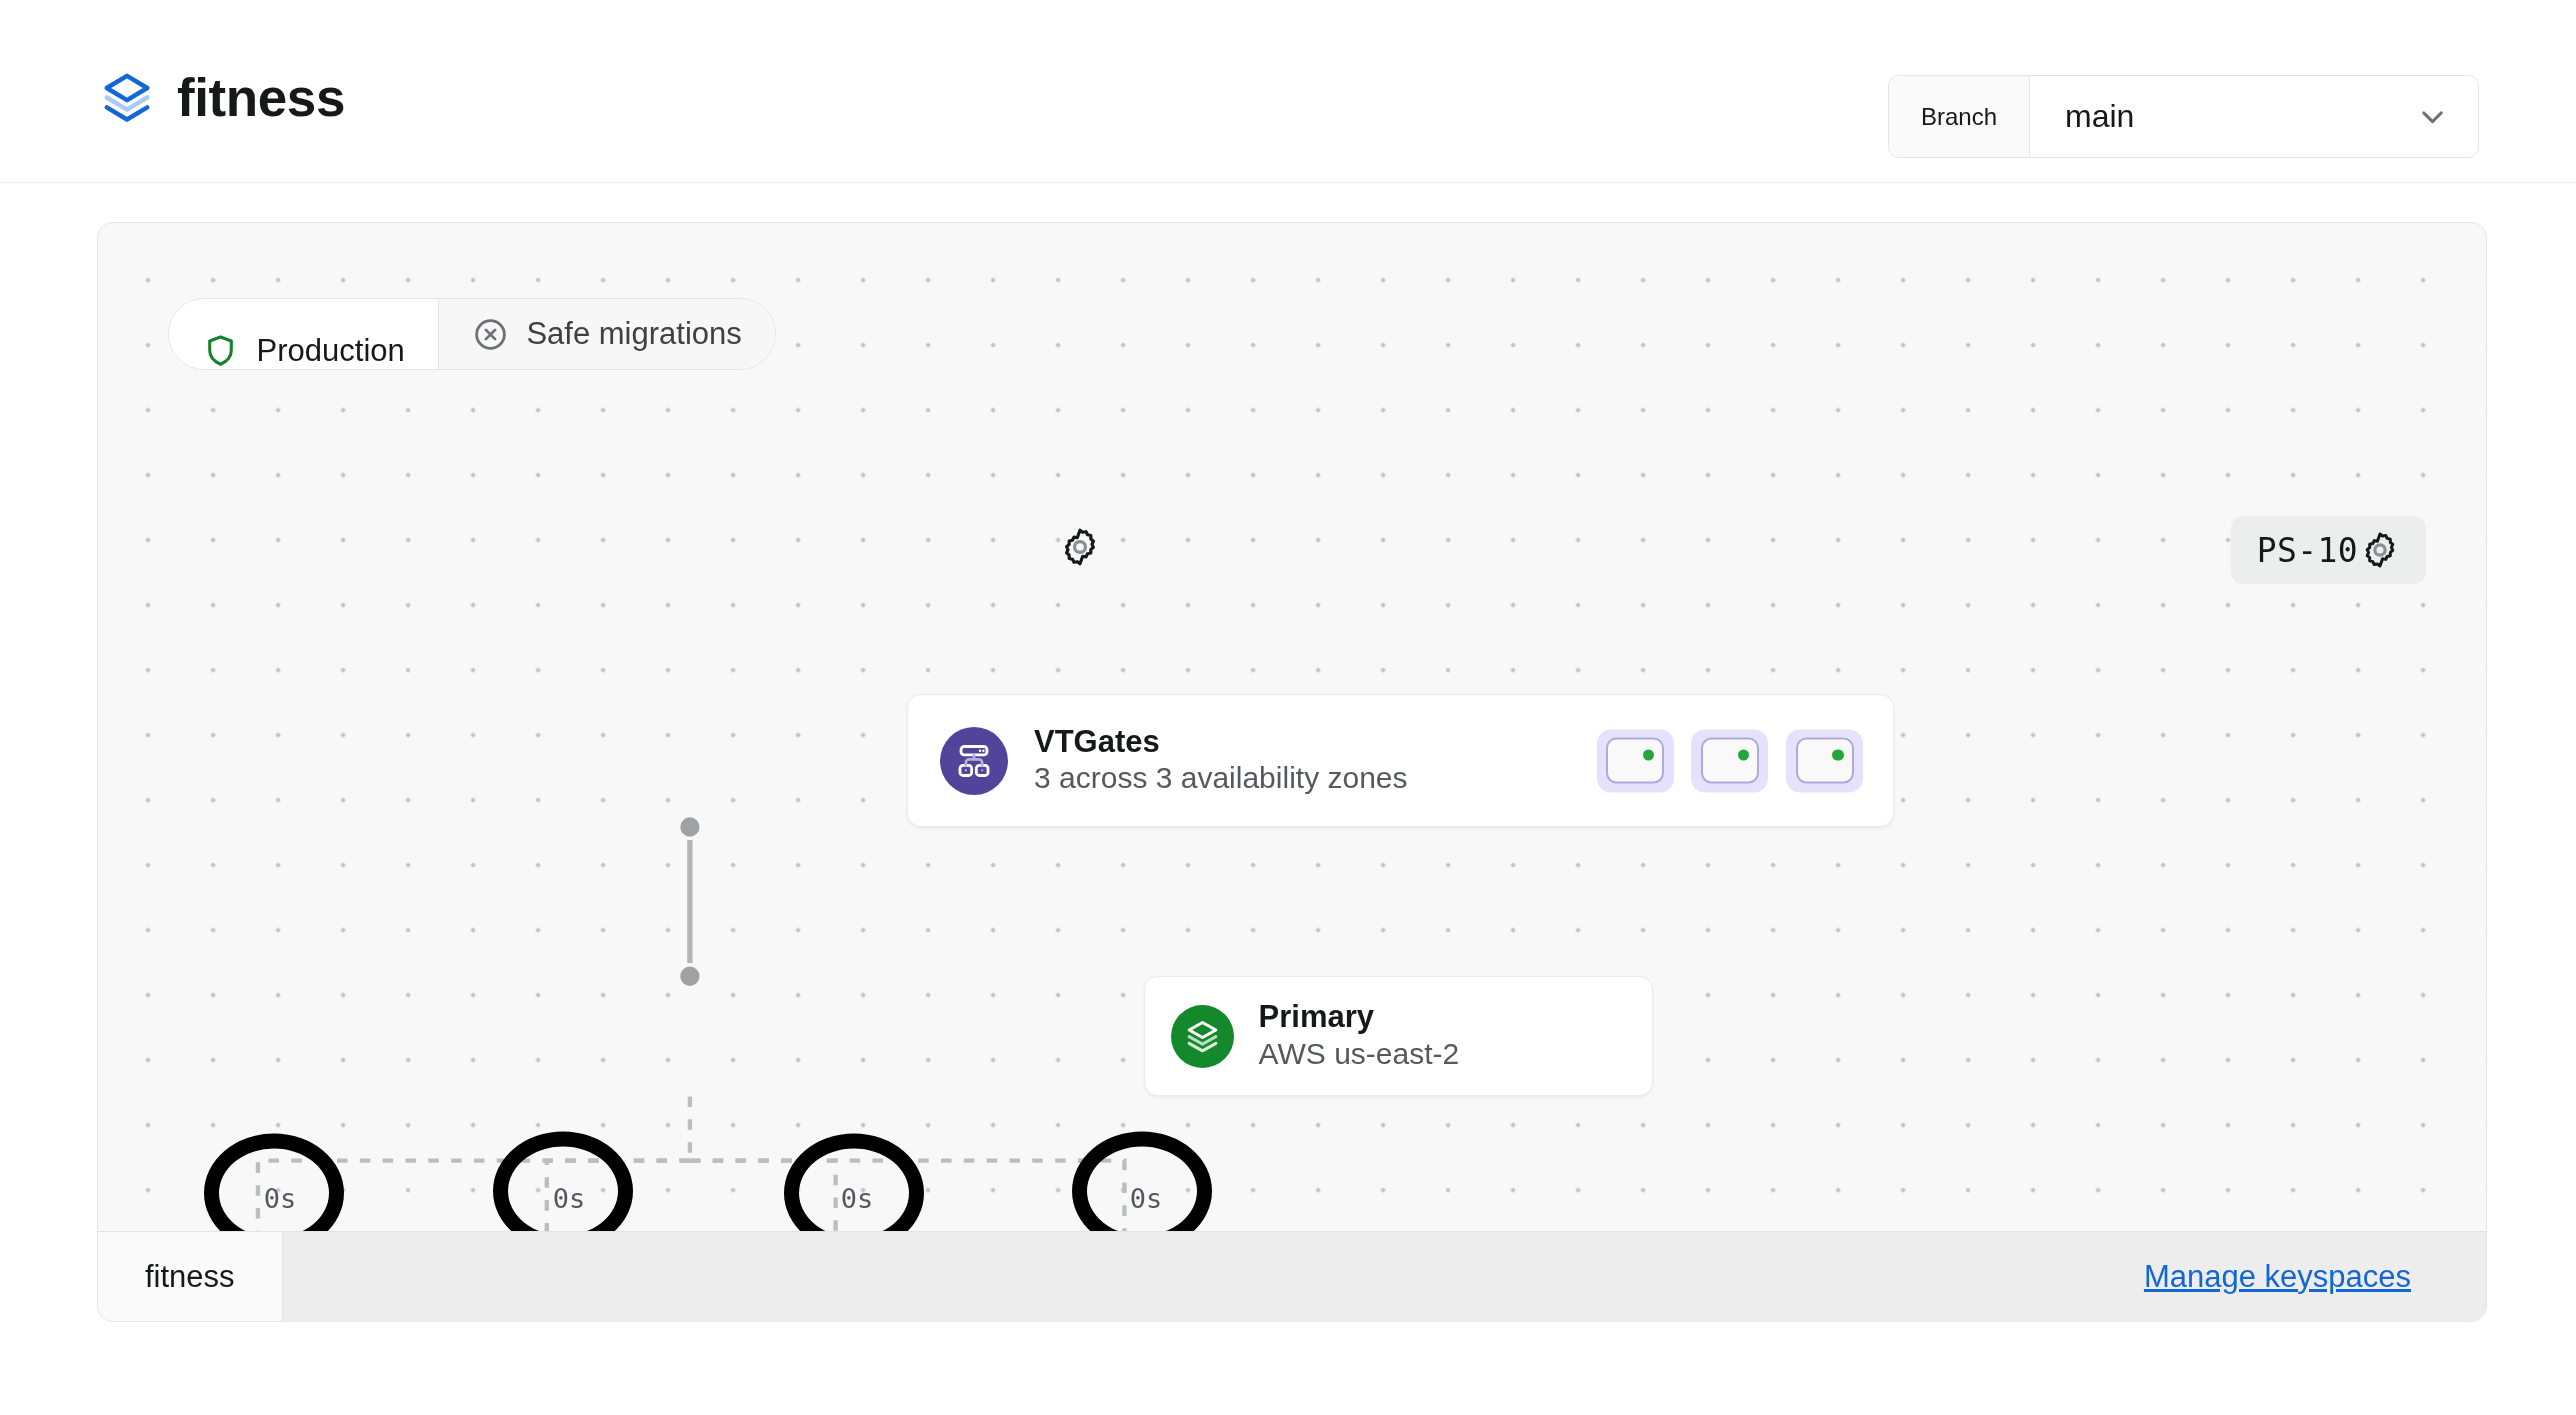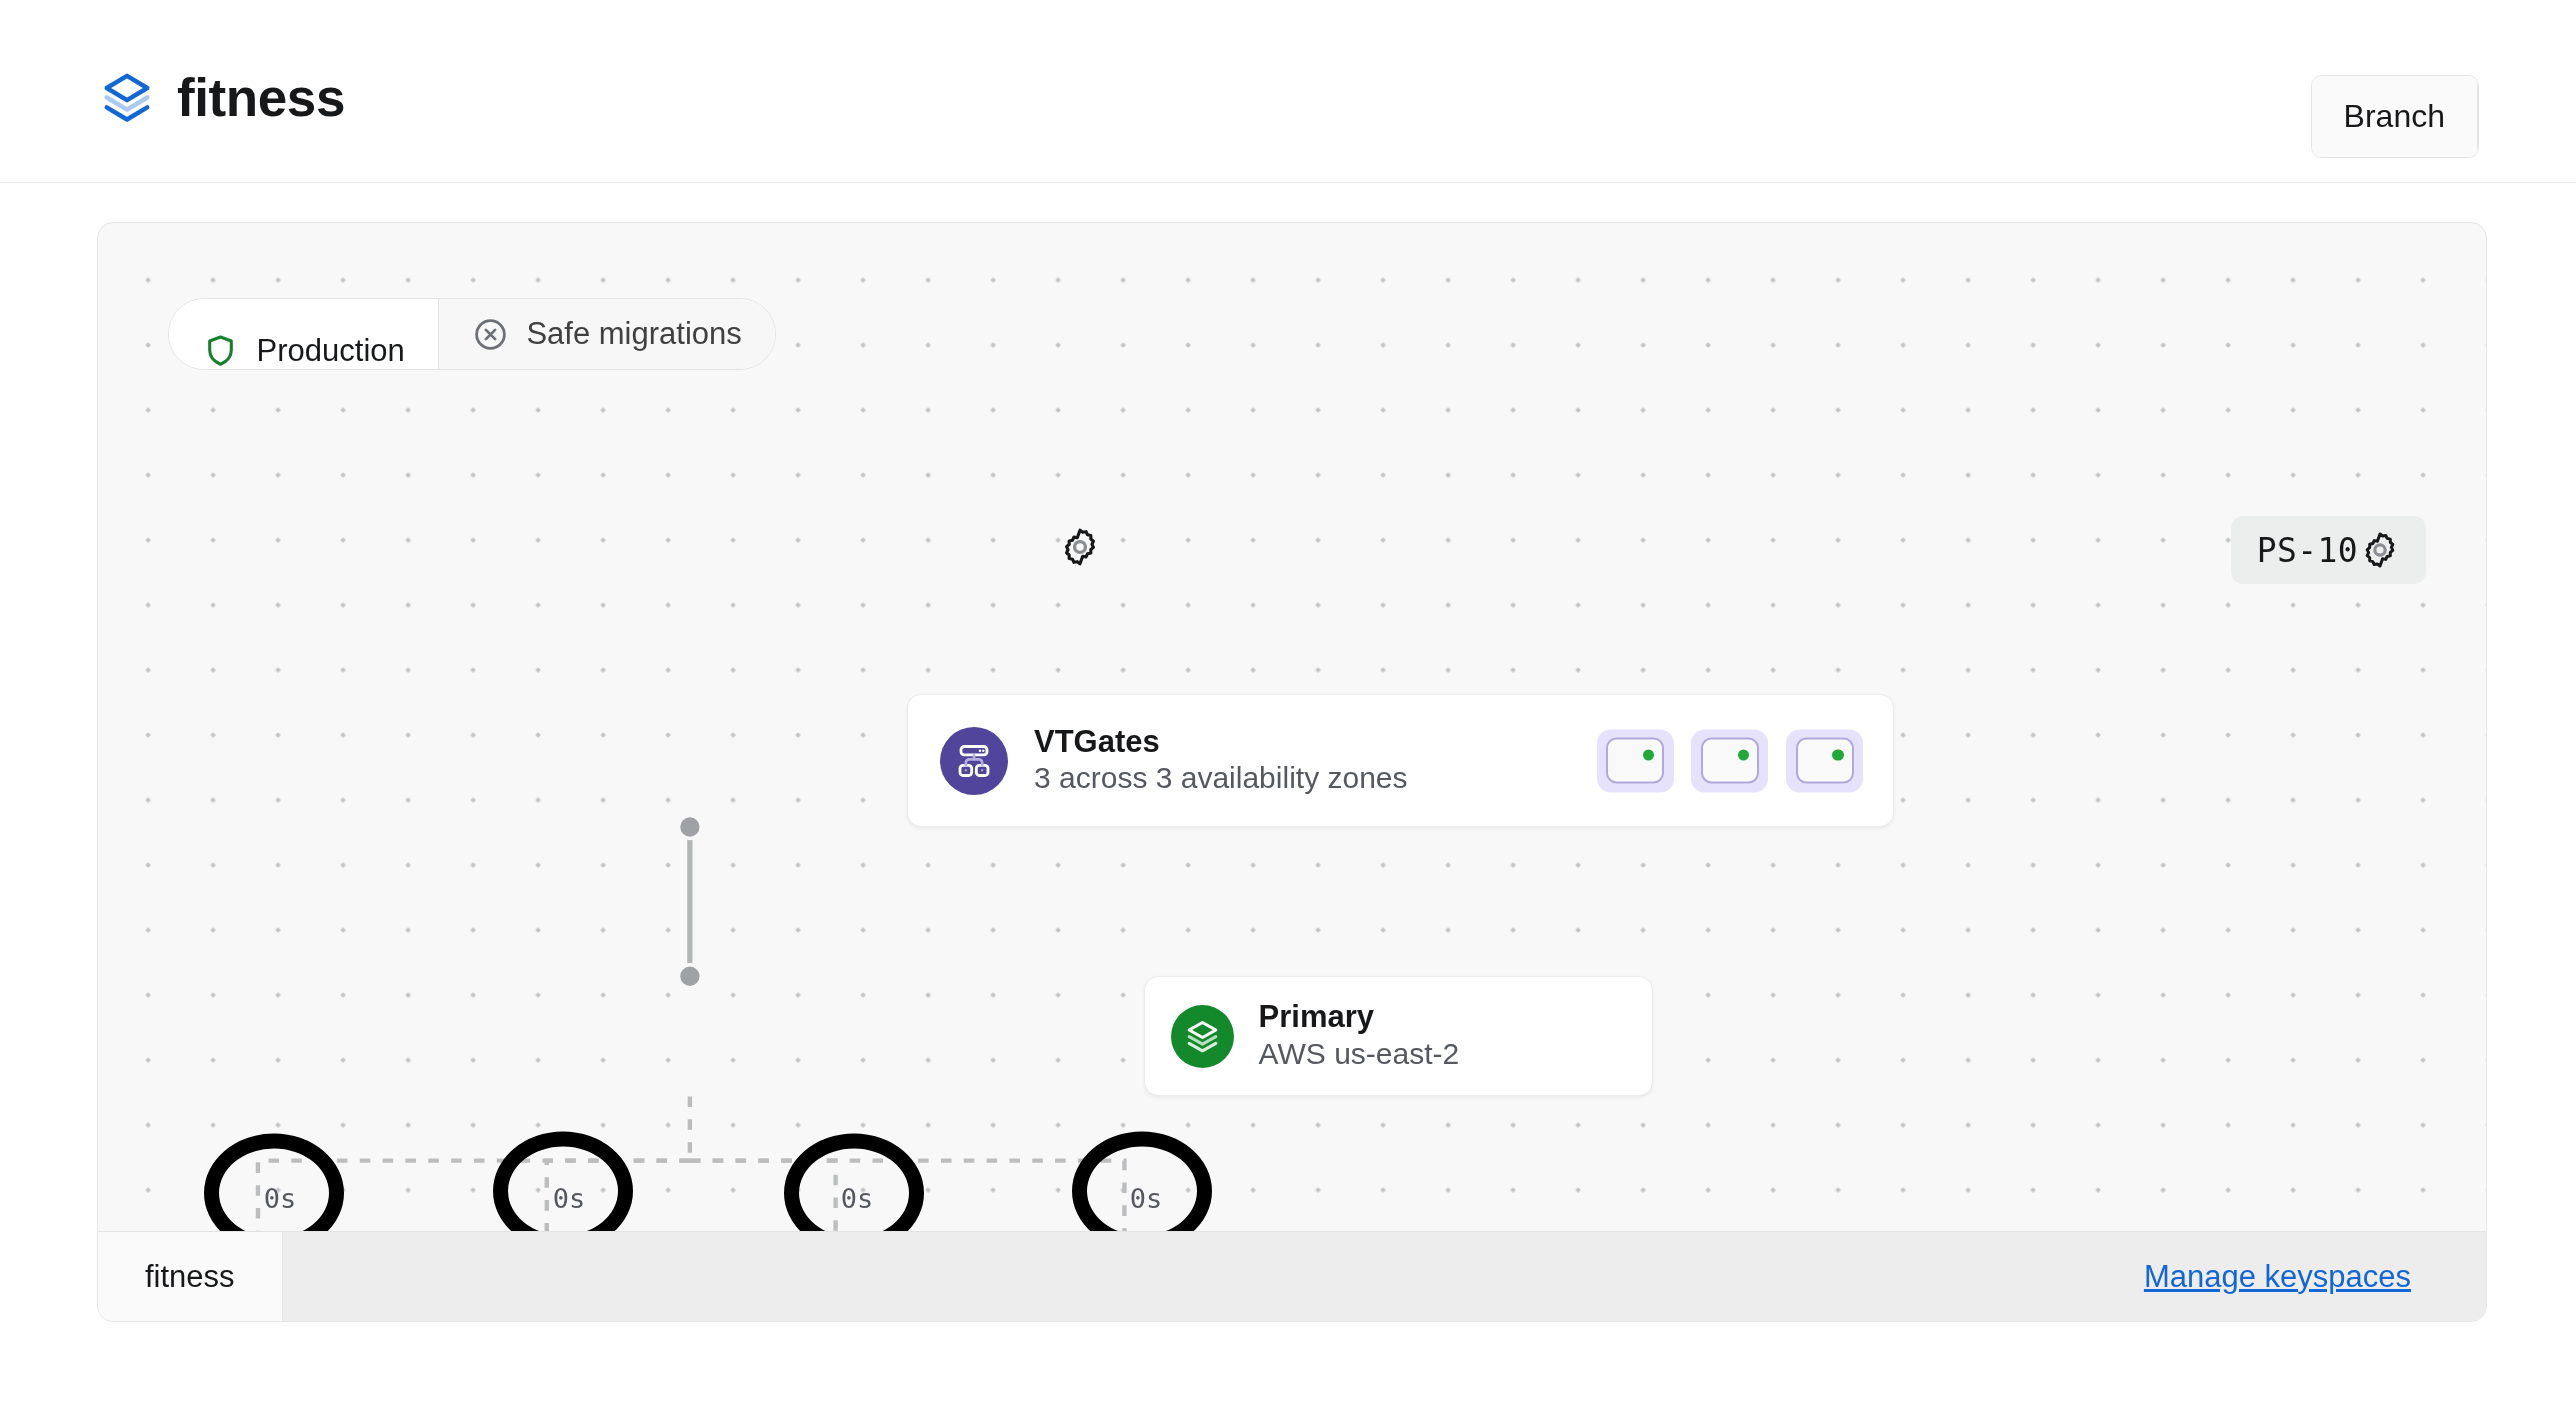--- a/index.html
+++ b/index.html
@@ -29,21 +29,21 @@
   .branch-group {
     position: absolute; right: 97px; top: 75px;
     display: flex; align-items: stretch;
     height: 83px;
     border: 1.8px solid #e3e4e6; border-radius: 10.5px;
     background: #ffffff; overflow: hidden;
   }
   .branch-label {
     display: flex; align-items: center; padding: 0 32px;
     background: #fafafa; border-right: 1.8px solid #e3e4e6;
-    font-size: 32px; color: #17181a; font-weight: 400;
+    font-size: 24px; color: #17181a; font-weight: 400;
   }
   .branch-value {
     display: flex; align-items: center; justify-content: space-between;
     min-width: 448px; padding: 0 28px 0 35px; background: #ffffff;
     font-size: 32px; color: #17181a;
   }
   .chev { width: 35px; height: 35px; display: block; margin-left: 35px; }
 
   
   .panel {
@@ -170,20 +170,28 @@
           <path d="M12 2.6 21 8l-9 5.4L3 8l9-5.4Z" stroke="#1266d6" stroke-width="2" stroke-linejoin="round"></path>
           <path d="M3 12.2 12 17.6l9-5.4" stroke="#a9cbf3" stroke-width="2" stroke-linecap="round" stroke-linejoin="round"></path>
           <path d="M3 16.6 12 22l9-5.4" stroke="#1266d6" stroke-width="2" stroke-linecap="round" stroke-linejoin="round"></path>
         </svg>
       </span>
       <span class="brand-name">fitness</span>
     </div>
 
     <div class="branch-group">
       <div class="branch-label">Branch</div>
+      <div class="branch-value">
+        <span>main</span>
+        <span>
+          <svg class="chev" viewBox="0 0 24 24" fill="none">
+            <path d="M6 9.5 12 15.5 18 9.5" stroke="#6d7075" stroke-width="2" stroke-linecap="round" stroke-linejoin="round"></path>
+          </svg>
+        </span>
+      </div>
     </div>
   </div>
 
   <div class="panel">
 
     <div class="seg">
       <div class="seg-item active">
         <span>
           <svg class="seg-icon" viewBox="0 0 24 24" fill="none">
             <path d="M12 3.2 19 5.8v6.1c0 4.3-2.9 7.3-7 9.0-4.1-1.7-7-4.7-7-9.0V5.8l7-2.6Z" stroke="#17802d" stroke-width="2" stroke-linejoin="round"></path>

